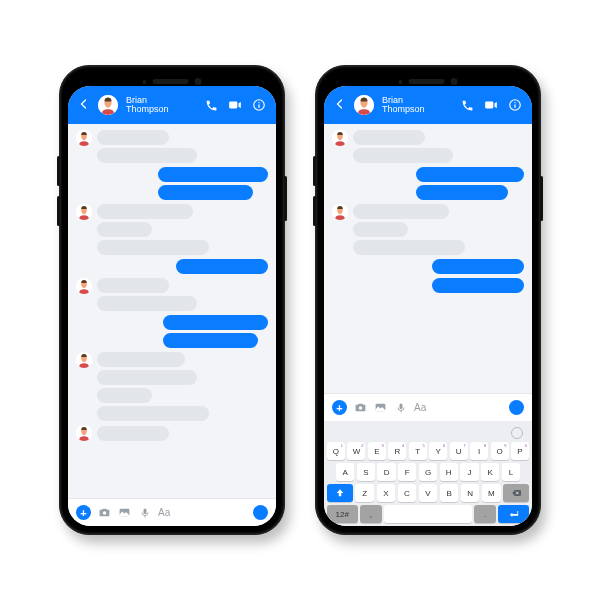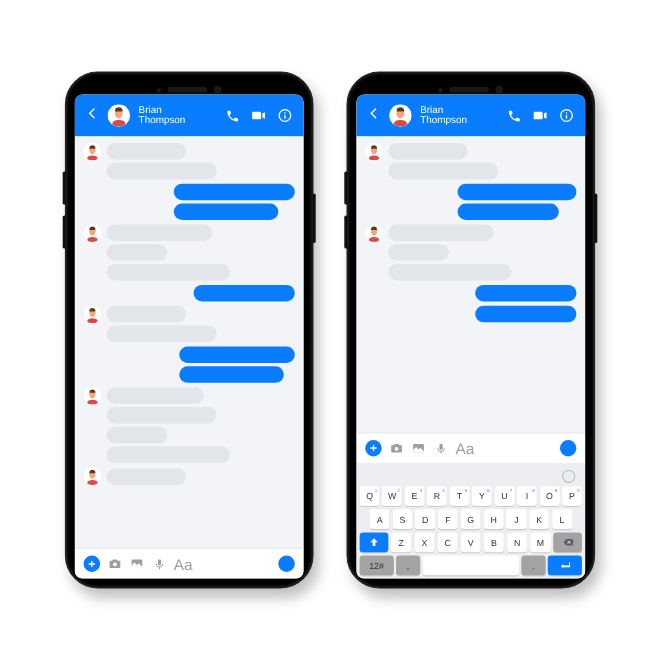--- a/index.html
+++ b/index.html
@@ -29,21 +29,21 @@
   .sensors {
     position:absolute; top:12px; left:50%; transform:translateX(-50%);
     display:flex; align-items:center; gap:6px;
   }
   .speaker { width:36px;height:5px;background:#1a1a1a;border-radius:3px;}
   .cam { width:7px;height:7px;background:#1a1a1a;border-radius:50%;}
   .dot { width:4px;height:4px;background:#1a1a1a;border-radius:50%;}
   .screen {
     width:100%; height:100%;
     background:#f2f4f7;
-    border-radius:7px;
+    border-radius:22px;
     overflow:hidden;
     display:flex; flex-direction:column;
     margin-top: 12px;
     height: calc(100% - 12px);
   }
   .header {
     background:#0a7cff;
     height:38px;
     display:flex; align-items:center;
     padding:0 10px;
@@ -86,21 +86,21 @@
   .composer {
     height:28px;
     background:#fff;
     border-top:1px solid #e4e6ea;
     display:flex; align-items:center;
     padding:0 8px; gap:7px;
     flex-shrink:0;
   }
   .cicon { width:13px;height:13px;display:flex;align-items:center;justify-content:center;}
   .plus-c { width:15px;height:15px;border-radius:50%;background:#0a7cff;display:flex;align-items:center;justify-content:center;color:#fff;font-size:11px;font-weight:bold;}
-  .placeholder { font-size:14px;color:#9aa0a8;flex:1;}
+  .placeholder { font-size:10px;color:#9aa0a8;flex:1;}
   .emoji-c { width:15px;height:15px;border-radius:50%;background:#0a7cff;}
   
   .kb {
     background:#eceef1; padding:4px 3px 3px;
     display:flex;flex-direction:column;gap:3px;
     flex-shrink:0;
   }
   .krow { display:flex; gap:2.5px; justify-content:center;}
   .key {
     background:#fff; border-radius:3px;

